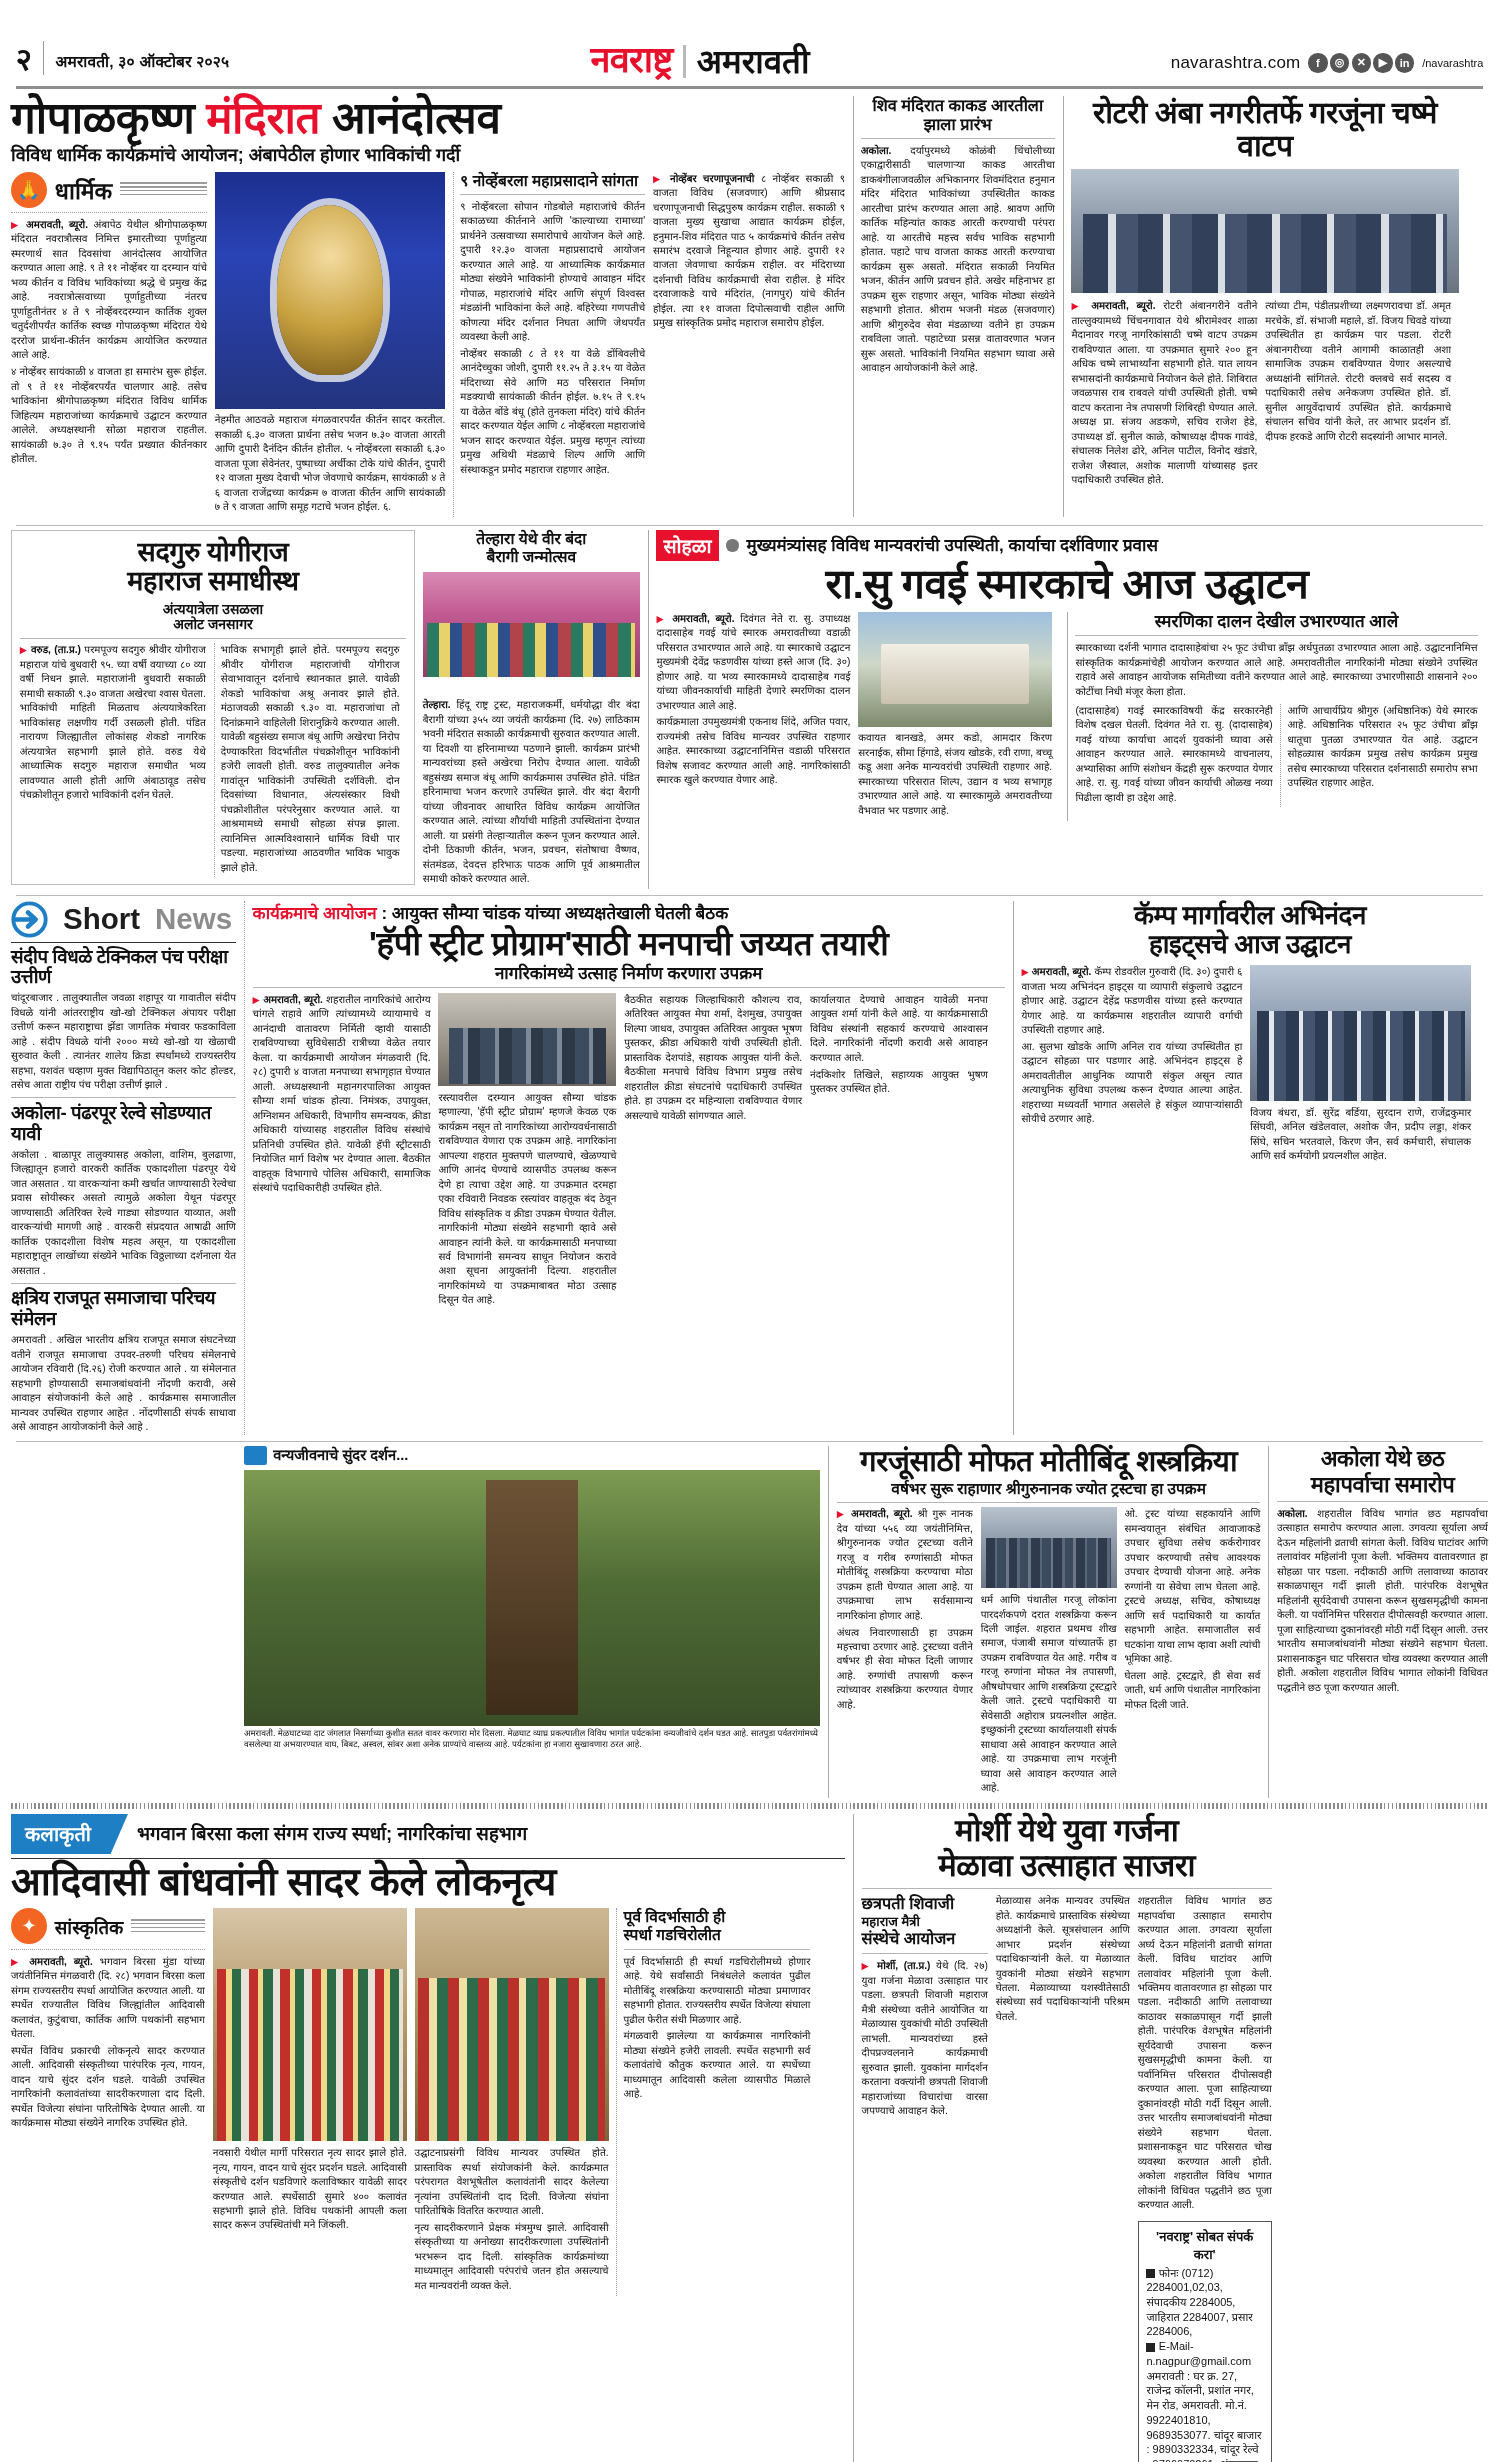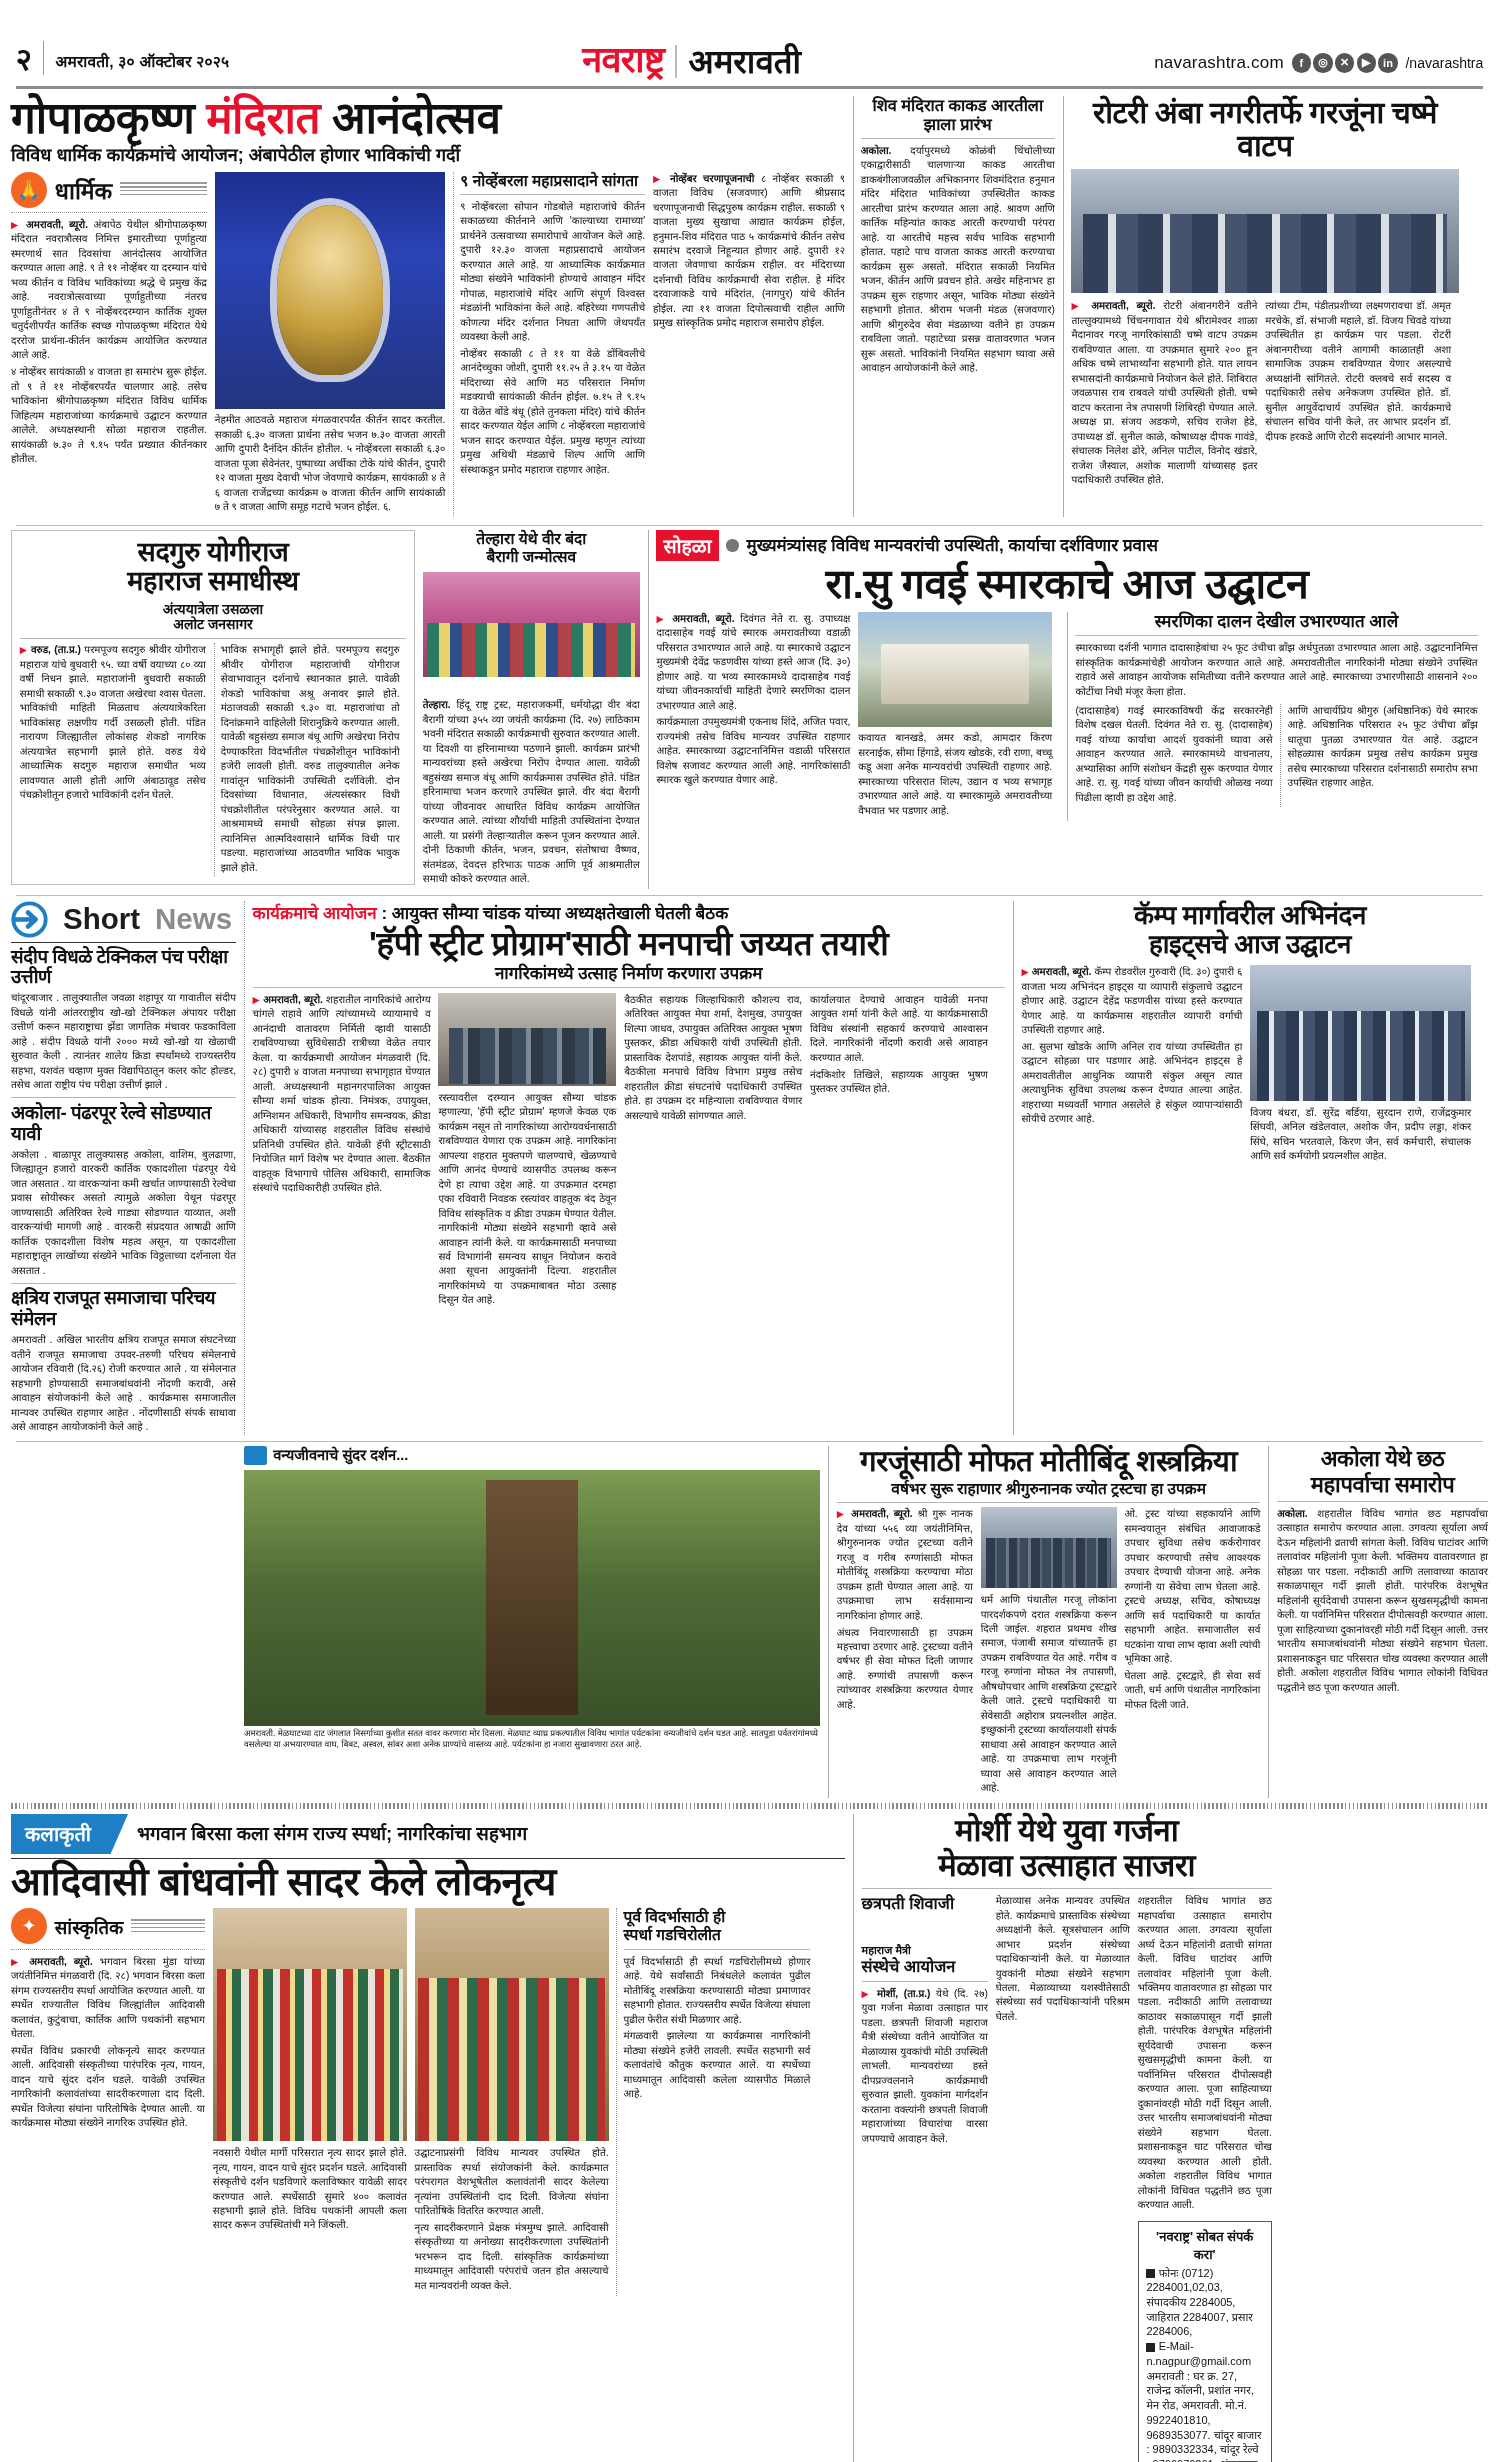--- a/index.html
+++ b/index.html
@@ -22,21 +22,21 @@
   .mh-date { font-size:15.5px; font-weight:600; padding-bottom:3.1px; letter-spacing:0.2px; }
   .mh-center { flex:1; display:flex; align-items:flex-end; justify-content:center; gap:11px; padding-bottom:6.2px; }
   .brand { color:#e8112d; font-size:36px; font-weight:800; line-height:1; letter-spacing:-0.8px; }
   .brand-div { width:2.3px; height:33px; background:#b9b9b9; }
   .edition { font-size:33px; font-weight:800; line-height:1; }
   .mh-right { display:flex; align-items:center; gap:7.8px; padding-bottom:11px; }
   .site { font-size:17px; letter-spacing:0.2px; }
   .socials { display:flex; gap:2.3px; align-items:center; }
   .soc { width:19.4px; height:19.4px; border-radius:50%; background:#555; color:#fff;
          display:flex; align-items:center; justify-content:center; font-size:11px; font-weight:700; }
-  .handle { font-size:14px; }
+  .handle { font-size:11px; }
 
   .rule-double { border-top:2.3px solid #8d8d8d; border-bottom:1.6px solid #8d8d8d; height:3.9px; margin:1.6px 4.7px 0 4.7px; }
   .rule-thin { border-top:0.8px solid #bbb; margin:3.1px 4.7px; }
 
   
   .hl { font-weight:800; line-height:1.02; letter-spacing:-0.4px; }
   .kicker { font-weight:700; line-height:1.12; }
   .body { font-size:10.2px; line-height:1.42; text-align:justify; text-justify:inter-word; hyphens:auto; }
   .body p { margin:0 0 2.3px 0; }
   .dateline { font-weight:700; }
@@ -473,21 +473,21 @@
     </div>
 
     <div style="width:419px;" class="col solid-v">
       <div style="padding-left:7.8px;">
         <div class="hl" style="font-size:31px;line-height:1.12;text-align:center;">मोर्शी येथे युवा गर्जना</div>
         <div class="hl" style="font-size:31px;line-height:1.12;text-align:center;">मेळावा उत्साहात साजरा</div>
         <div class="hr-grey"></div>
         <div style="display:flex;gap:7.8px;">
           <div style="width:128px;" class="col">
             <div class="kicker" style="font-size:16.3px;line-height:1.2;">छत्रपती शिवाजी</div>
-            <div class="kicker" style="font-size:11px;line-height:1.2;margin-top:30px;">महाराज मैत्री</div>
+            <div class="kicker" style="font-size:13px;line-height:1.2;">महाराज मैत्री</div>
             <div class="kicker" style="font-size:16.3px;line-height:1.2;">संस्थेचे आयोजन</div>
             <div class="hr-grey"></div>
             <div class="body">
               <p><span class="tri">▶</span> <span class="dateline">मोर्शी, (ता.प्र.)</span> <span>येथे (दि. २७) युवा गर्जना मेळावा उत्साहात पार पडला. छत्रपती शिवाजी महाराज मैत्री संस्थेच्या वतीने आयोजित या मेळाव्यास युवकांची मोठी उपस्थिती लाभली. मान्यवरांच्या हस्ते दीपप्रज्वलनाने कार्यक्रमाची सुरुवात झाली. युवकांना मार्गदर्शन करताना वक्त्यांनी छत्रपती शिवाजी महाराजांच्या विचारांचा वारसा जपण्याचे आवाहन केले.</span></p>
             </div>
           </div>
           <div style="width:136px;" class="body">
             <p>मेळाव्यास अनेक मान्यवर उपस्थित होते. कार्यक्रमाचे प्रास्ताविक संस्थेच्या अध्यक्षांनी केले. सूत्रसंचालन आणि आभार प्रदर्शन संस्थेच्या पदाधिकाऱ्यांनी केले. या मेळाव्यात युवकांनी मोठ्या संख्येने सहभाग घेतला. मेळाव्याच्या यशस्वीतेसाठी संस्थेच्या सर्व पदाधिकाऱ्यांनी परिश्रम घेतले.</p>
           </div>
           <div style="width:136px;" class="col">

